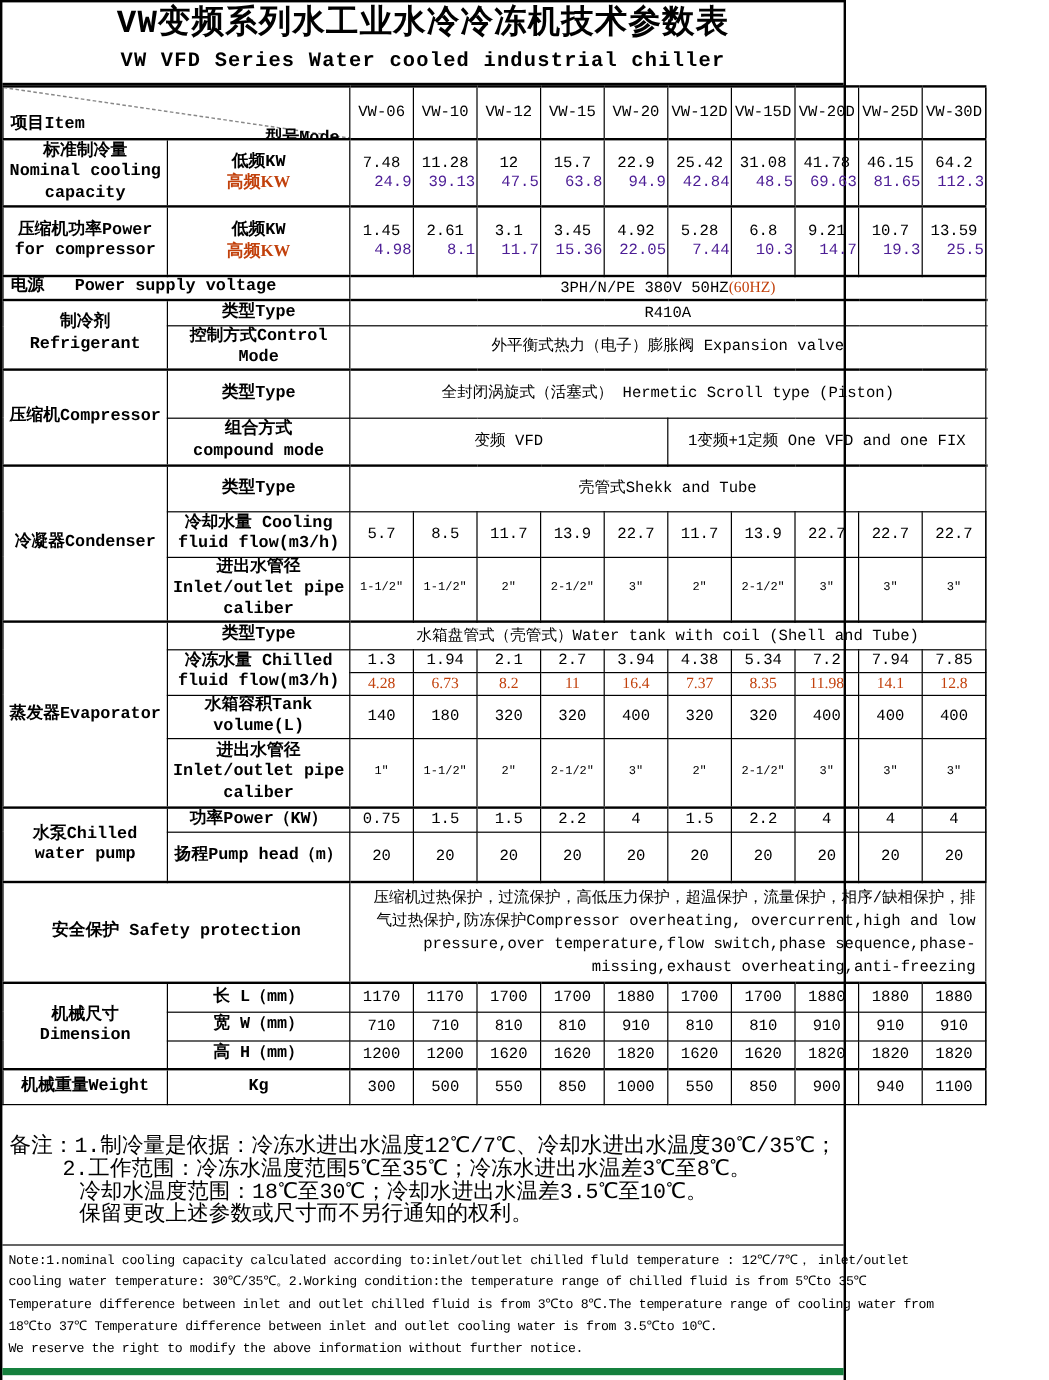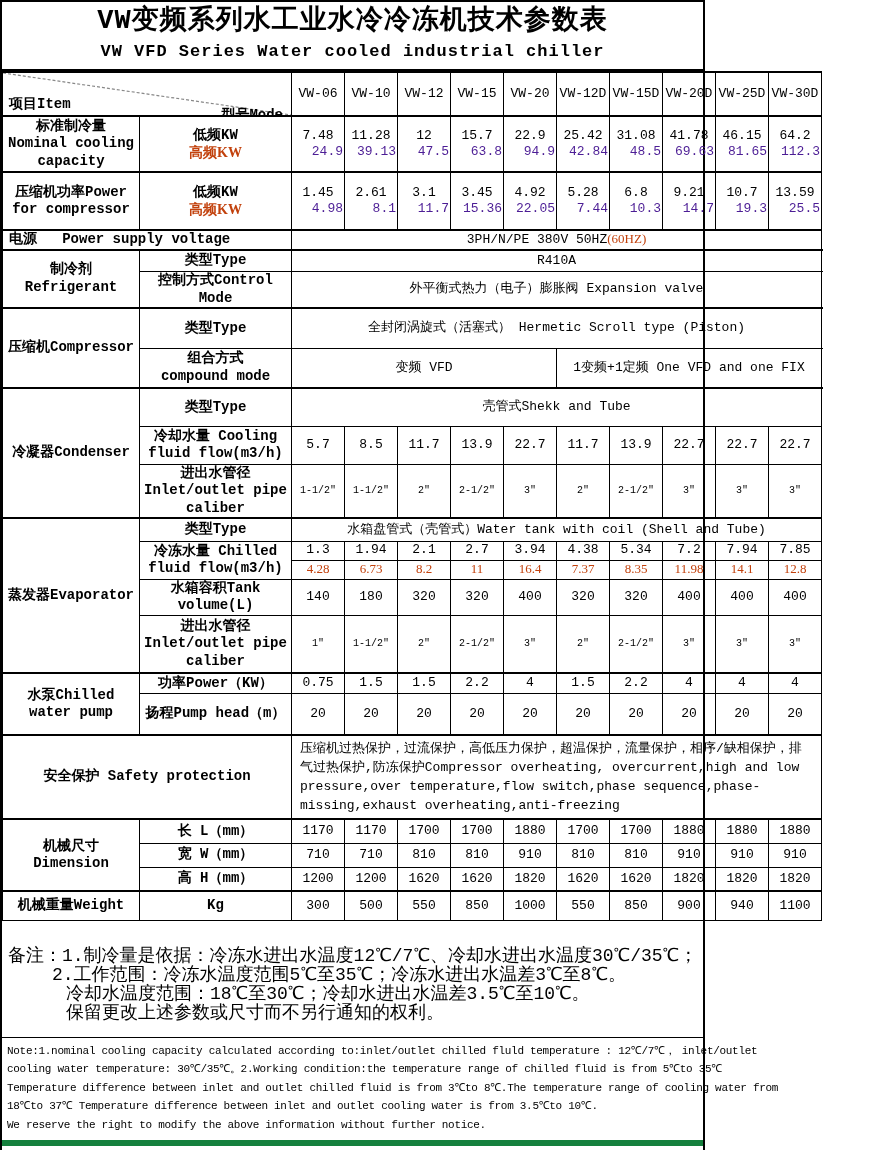--- a/index.html
+++ b/index.html
@@ -21,21 +21,21 @@
   .red{color:#c2410c;font-family:Liberation Serif, serif;}
   .v-red{color:#4c1d95;text-align:right;}
   .pipe-cell{font-size:10px;}
 
   
   .diag-cell{position:relative;padding:0;}
   .diag-cell svg{position:absolute;left:0;top:0;width:100%;height:100%;}
   .diag-mode{position:absolute;top:2px;right:8px;font-weight:bold;font-size:14px;margin-top:32px;}
   .diag-item{position:absolute;bottom:2px;left:6px;font-weight:bold;font-size:14px;}
 
-  .safety-text{font-size:13px;line-height:19px;padding:2px 8px;text-align:left;}
+  .safety-text{font-size:13px;line-height:19px;padding:2px 8px;text-align:right;}
 
   
   .notes-zh{border-bottom:1px solid #000;padding:26px 6px 10px 6px;font-size:18px;line-height:19px;min-height:80px;}
   .notes-zh .ln{white-space:pre;}
   .ind1{padding-left:44px;}
   .ind2{padding-left:58px;}
   .notes-en{border-bottom:6px solid #15803d;padding:4px 5px 6px 5px;font-size:11px;letter-spacing:-0.3px;line-height:18.5px;}
   .notes-en .ln{white-space:nowrap;}
   .bottom-strip{height:8px;position:relative;}
   .bottom-strip::after{content:"";position:absolute;left:0;right:0;bottom:0;height:4px;

